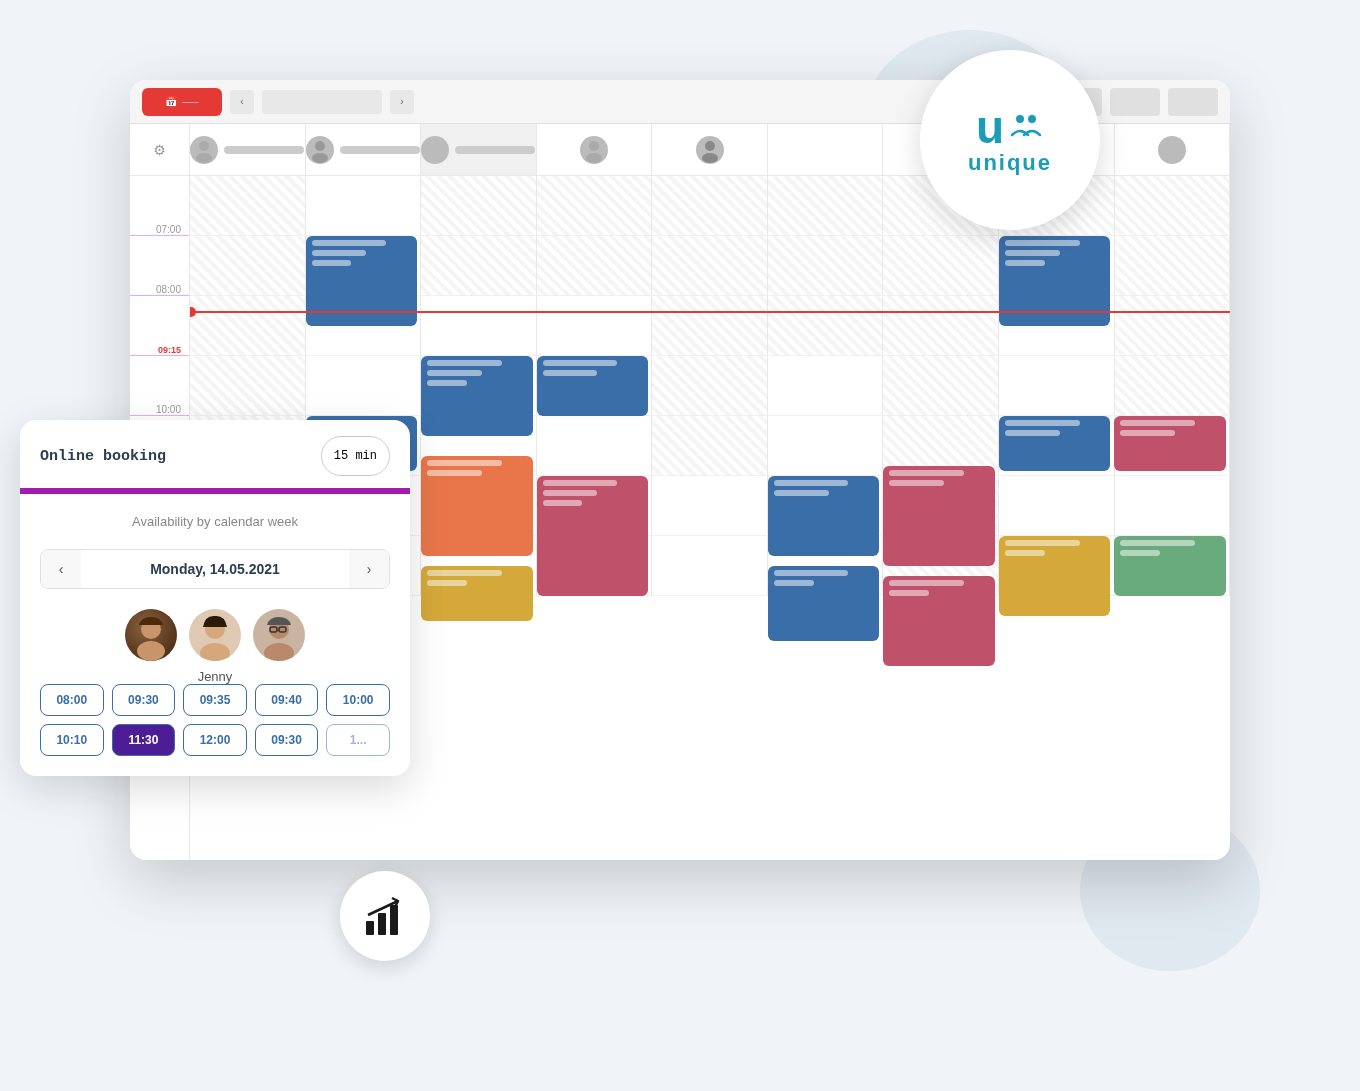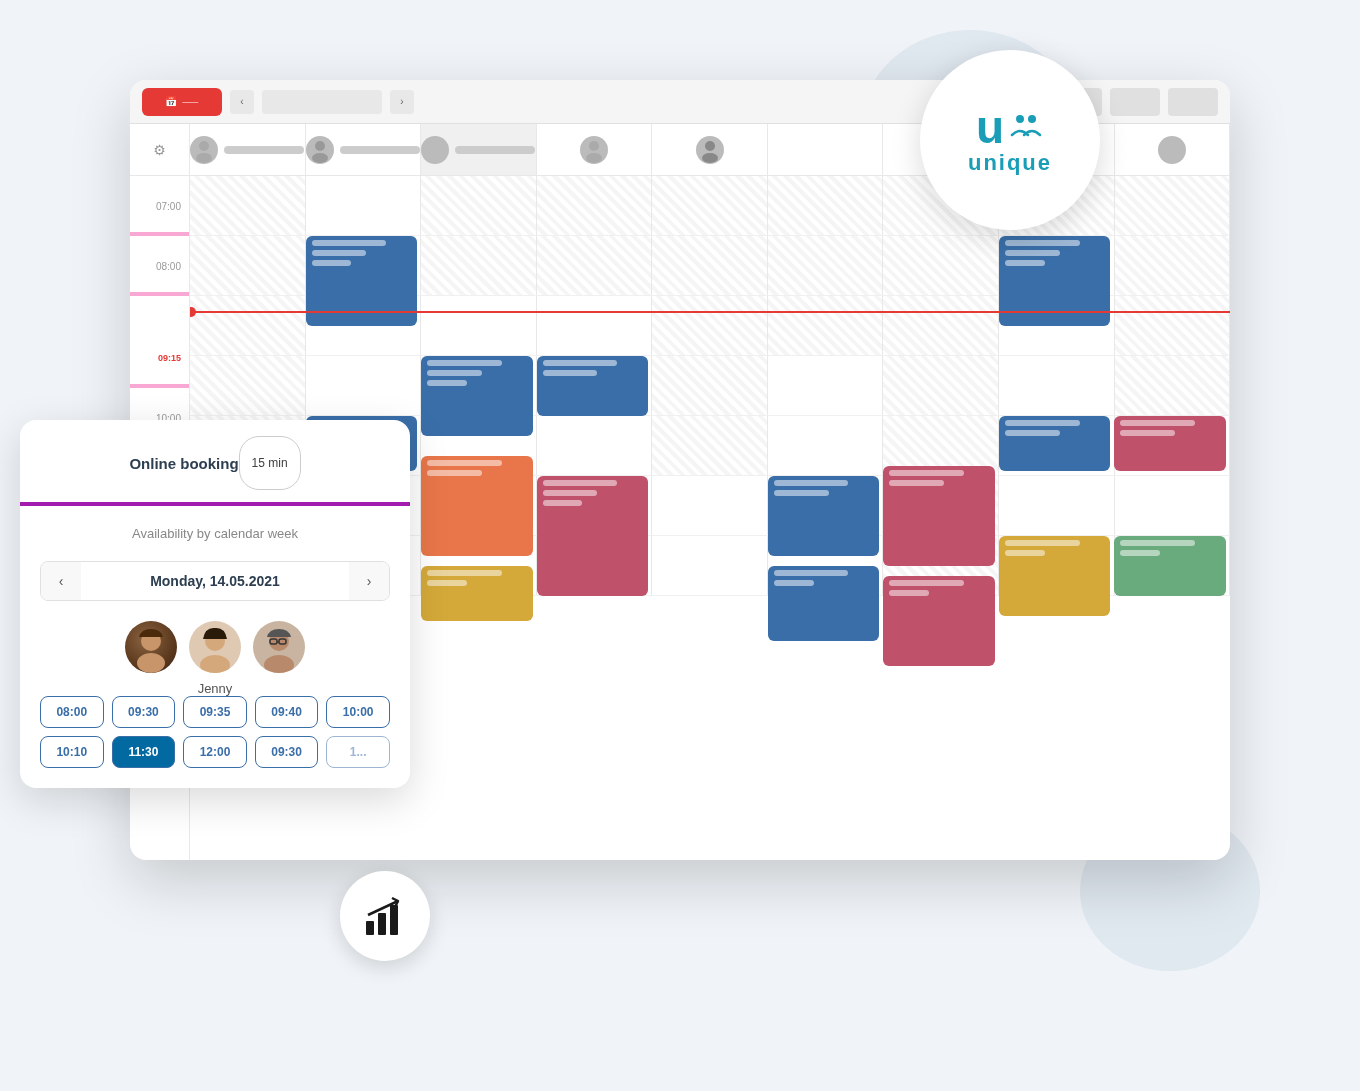--- a/index.html
+++ b/index.html
@@ -169,32 +169,31 @@
       overflow: hidden;
     }
     .cal-time-col {
       width: 60px;
       border-right: 1px solid #e8e8e8;
       flex-shrink: 0;
       position: relative;
     }
     .time-slot {
       height: 60px;
-      border-bottom: 4px solid #f9a8d4;
-      display: flex;
-      align-items: center;
+      border-bottom: 1px solid #f9a8d4;
+      display: flex;
+      align-items: flex-end;
       justify-content: flex-end;
       padding: 4px 8px 0 0;
       font-size: 10px;
       color: #999;
     }
     .time-slot.current {
       color: #e53935;
       font-weight: 600;
-      margin-top: 32px;
     }
 
     .cal-grid {
       flex: 1;
       position: relative;
       overflow: hidden;
     }
     .cal-rows {
       position: absolute;
       top: 0; left: 0; right: 0; bottom: 0;
@@ -304,35 +303,36 @@
       width: 390px;
       background: #fff;
       border-radius: 16px;
       box-shadow: 0 12px 40px rgba(0,0,0,0.15);
       z-index: 20;
       overflow: hidden;
     }
     .booking-header {
       display: flex;
       align-items: center;
-      justify-content: center;
+      justify-content: space-between;
       padding: 16px 20px 12px;
-      border-bottom: 4px solid #a21caf;
+      border-bottom: 6px solid #a21caf;
+      font-family: Liberation Mono, monospace;
     }
     .booking-title {
       font-size: 15px;
       font-weight: 700;
       color: #2c3e50;
     }
     .booking-badge {
       border: 1.5px solid #ccc;
       border-radius: 20px;
-      padding: 19px 12px;
+      padding: 12px 12px;
       font-size: 12px;
-      color: #404040;
+      color: #000000;
     }
     .booking-body {
       padding: 20px;
     }
     .avail-label {
       text-align: center;
       color: #888;
       font-size: 13px;
       margin-bottom: 20px;
     }
@@ -392,21 +392,21 @@
       padding: 8px 4px;
       border: 1.5px solid #3a6ea8;
       border-radius: 8px;
       text-align: center;
       font-size: 12px;
       font-weight: 600;
       color: #3a6ea8;
       cursor: pointer;
     }
     .time-slot-btn.active {
-      background: #0369a1;
+      background: #4c1d95;
       color: #fff;
     }
 
     
     .chart-icon-circle {
       position: absolute;
       bottom: 130px;
       left: 340px;
       width: 90px;
       height: 90px;

